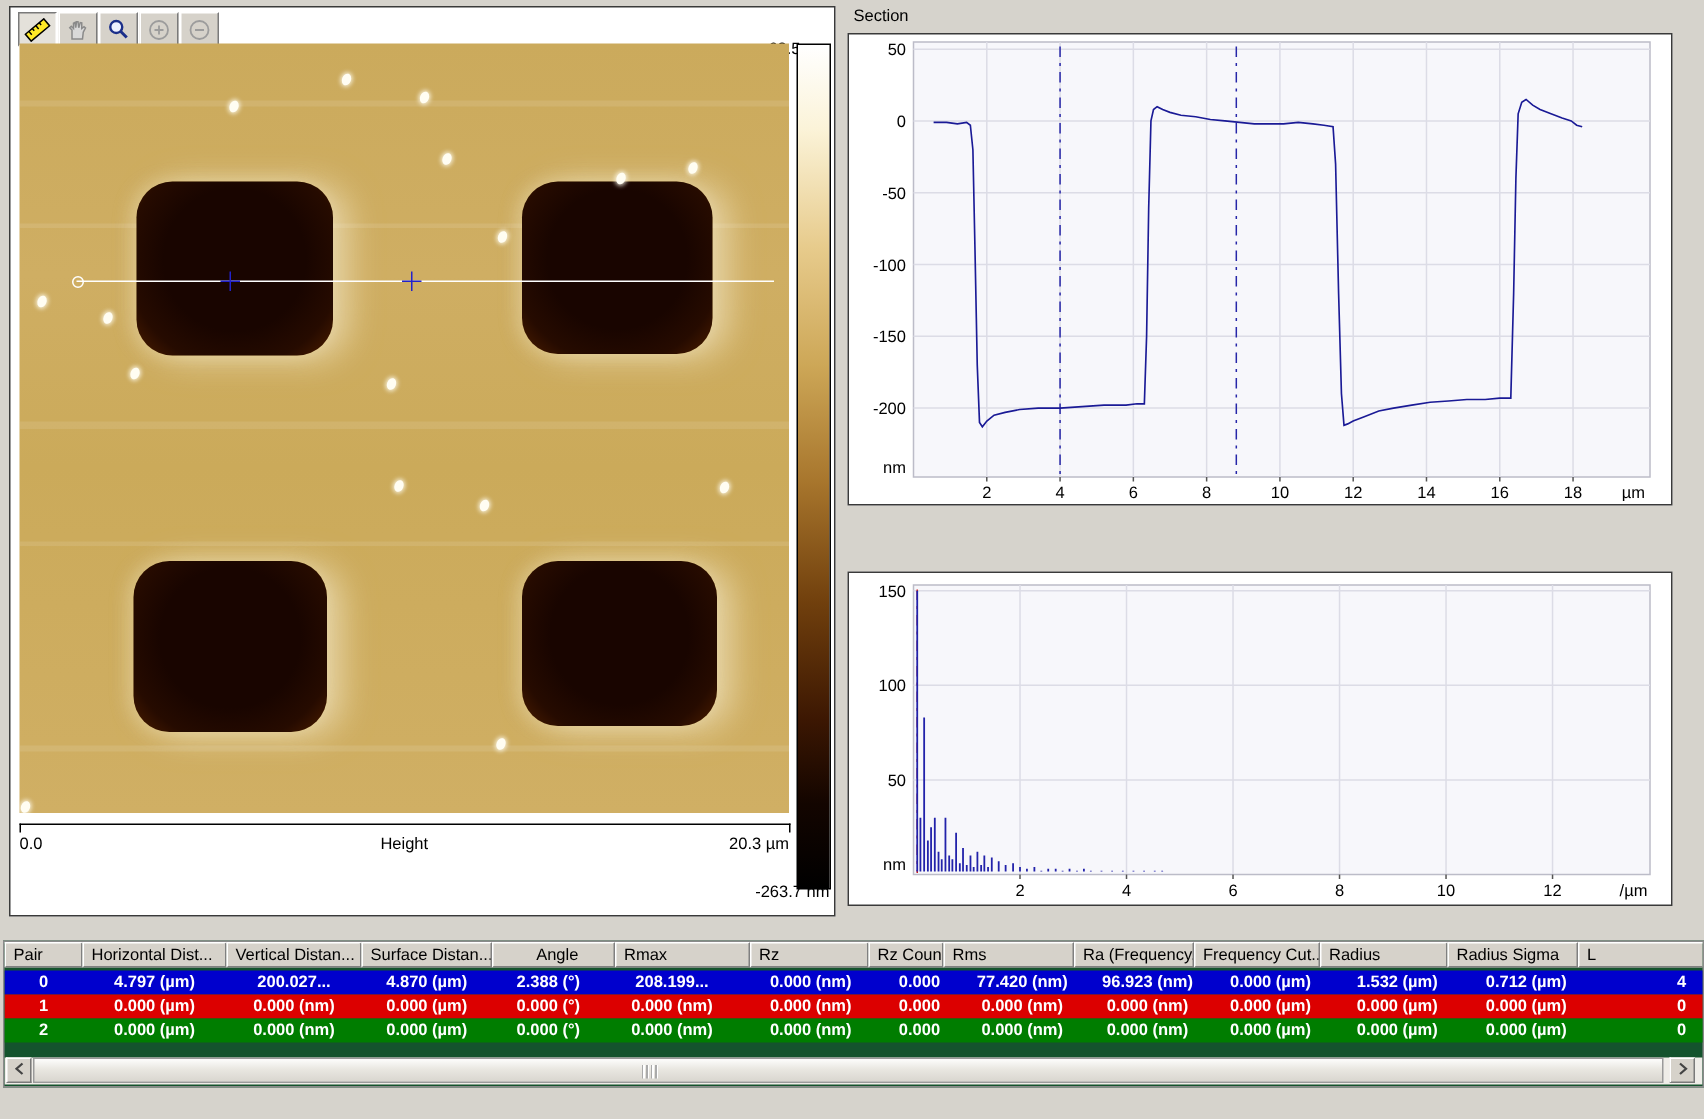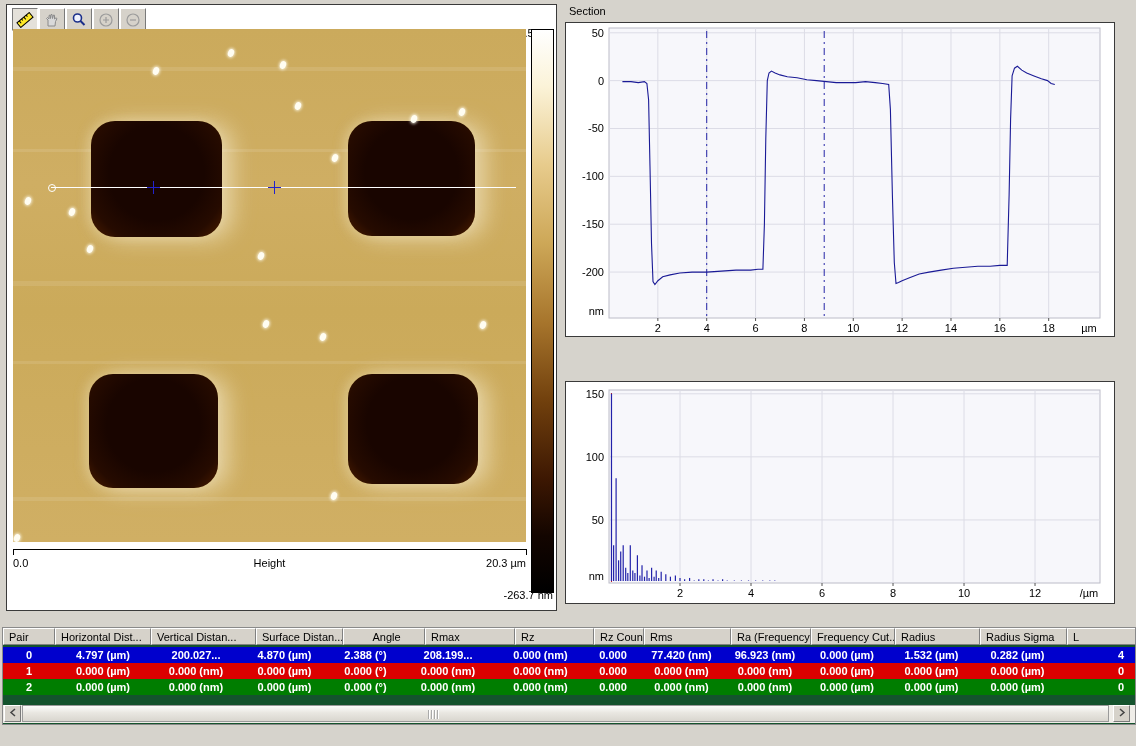--- a/index.html
+++ b/index.html
@@ -272,21 +272,21 @@
         </div>
       <div class="sbtn" style="left:1110px;">
         <svg width="8" height="9" viewBox="0 0 8 9">
             <path d="M2 1 L6 4.5 L2 8" fill="none" stroke="#444" stroke-width="1.5"></path>
           </svg>
       </div>
     </div>
   <div class="thead">
         <div class="hcell" style="width: 52px;">Pair</div>
         <div class="hcell" style="width: 96px;">Horizontal Dist...</div>
-        <div class="hcell" style="width: 105px;">Vertical Distan...</div>
+        <div class="hcell" style="width: 90px;">Vertical Distan...</div>
         <div class="hcell" style="width: 87px;">Surface Distan...</div>
         <div class="hcell" style="width: 82px; text-align: center;">Angle</div>
         <div class="hcell" style="width: 90px;">Rmax</div>
         <div class="hcell" style="width: 79px;">Rz</div>
         <div class="hcell" style="width: 50px;">Rz Count</div>
         <div class="hcell" style="width: 87px;">Rms</div>
         <div class="hcell" style="width: 80px;">Ra (Frequency...</div>
         <div class="hcell" style="width: 84px;">Frequency Cut...</div>
         <div class="hcell" style="width: 85px;">Radius</div>
         <div class="hcell" style="width: 87px;">Radius Sigma</div>
@@ -298,21 +298,21 @@
         <div class="tcell" style="width: 90px;">200.027...</div>
         <div class="tcell" style="width: 87px;">4.870 (µm)</div>
         <div class="tcell" style="width: 75px;">2.388 (°)</div>
         <div class="tcell" style="width: 90px;">208.199...</div>
         <div class="tcell" style="width: 95px;">0.000 (nm)</div>
         <div class="tcell" style="width: 50px;">0.000</div>
         <div class="tcell" style="width: 87px;">77.420 (nm)</div>
         <div class="tcell" style="width: 80px;">96.923 (nm)</div>
         <div class="tcell" style="width: 84px;">0.000 (µm)</div>
         <div class="tcell" style="width: 85px;">1.532 (µm)</div>
-        <div class="tcell" style="width: 87px;">0.282 (µm)</div>
+        <div class="tcell" style="width: 87px;">0.712 (µm)</div>
         <div class="tcell" style="width: 120px;">4</div>
       </div>
       <div class="trow" style="top: 35px; background: rgb(220, 0, 0);">
         <div class="tcell" style="width: 52px;">1</div>
         <div class="tcell" style="width: 96px;">0.000 (µm)</div>
         <div class="tcell" style="width: 90px;">0.000 (nm)</div>
         <div class="tcell" style="width: 87px;">0.000 (µm)</div>
         <div class="tcell" style="width: 75px;">0.000 (°)</div>
         <div class="tcell" style="width: 90px;">0.000 (nm)</div>
         <div class="tcell" style="width: 95px;">0.000 (nm)</div>

